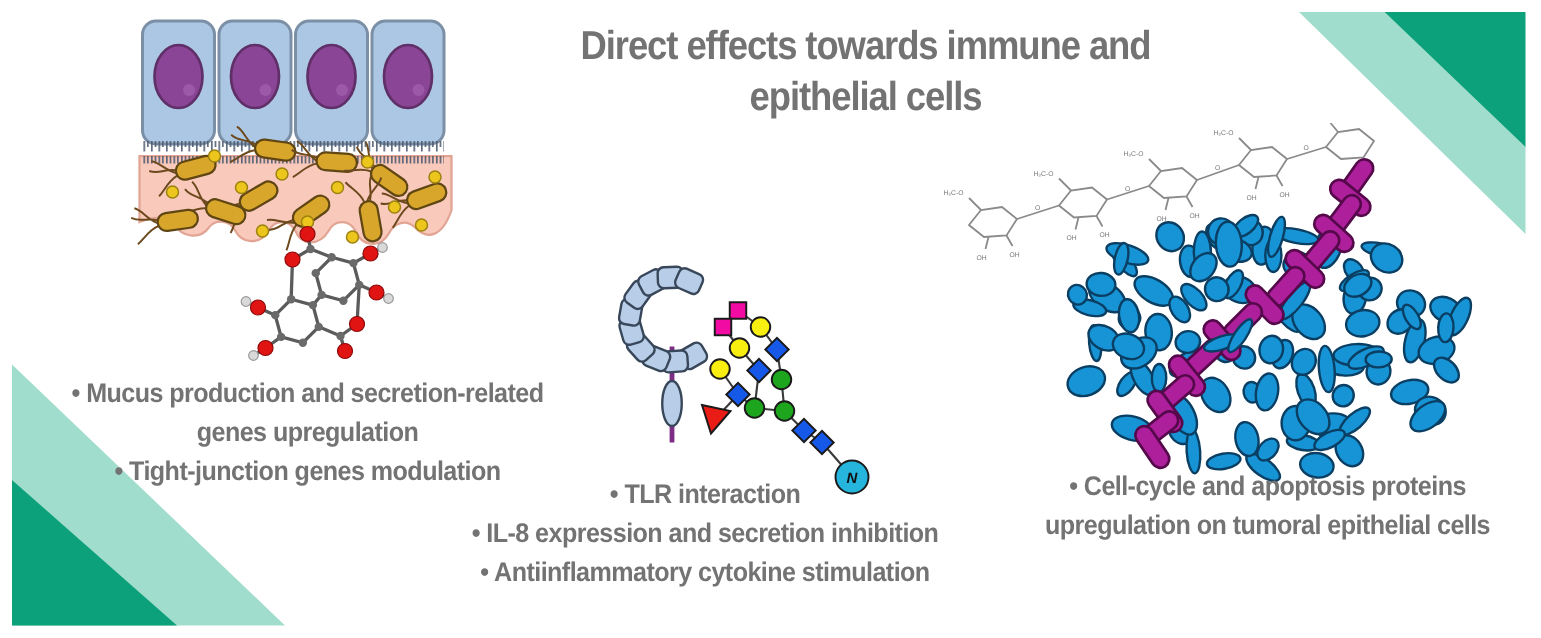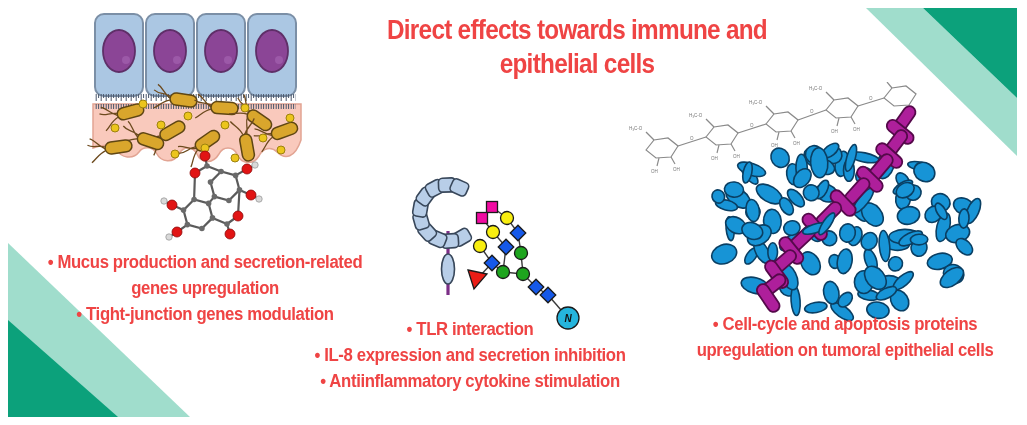--- a/index.html
+++ b/index.html
@@ -1,17 +1,17 @@
 <!DOCTYPE html>
 <html><head>
 <meta charset="utf-8">
 <style>
   html,body{margin:0;padding:0;background:#ffffff;}
   .canvas{position:relative;width:1017px;height:425px;background:#ffffff;overflow:hidden;
-          font-family:"Liberation Sans",sans-serif;color:#ef4444;}
+          font-family:"Liberation Sans",sans-serif;color:#737373;}
   .abs{position:absolute;}
   .title{left:327px;top:14px;width:500px;text-align:center;font-size:27px;font-weight:bold;
          letter-spacing:-0.8px;line-height:1.25;transform:scaleX(0.9);}
   .bullets{font-size:18px;font-weight:bold;letter-spacing:-0.4px;line-height:1.45;
            text-align:center;transform:scaleX(0.93);}
   .bullets-left{left:0px;top:249px;width:410px;}
   .bullets-mid{left:260px;top:316px;width:420px;}
   .bullets-right{left:640px;top:311px;width:410px;}
   svg{display:block;}
   .bact-body{fill:#d9a62c;stroke:#5f4613;stroke-width:1.5;}

